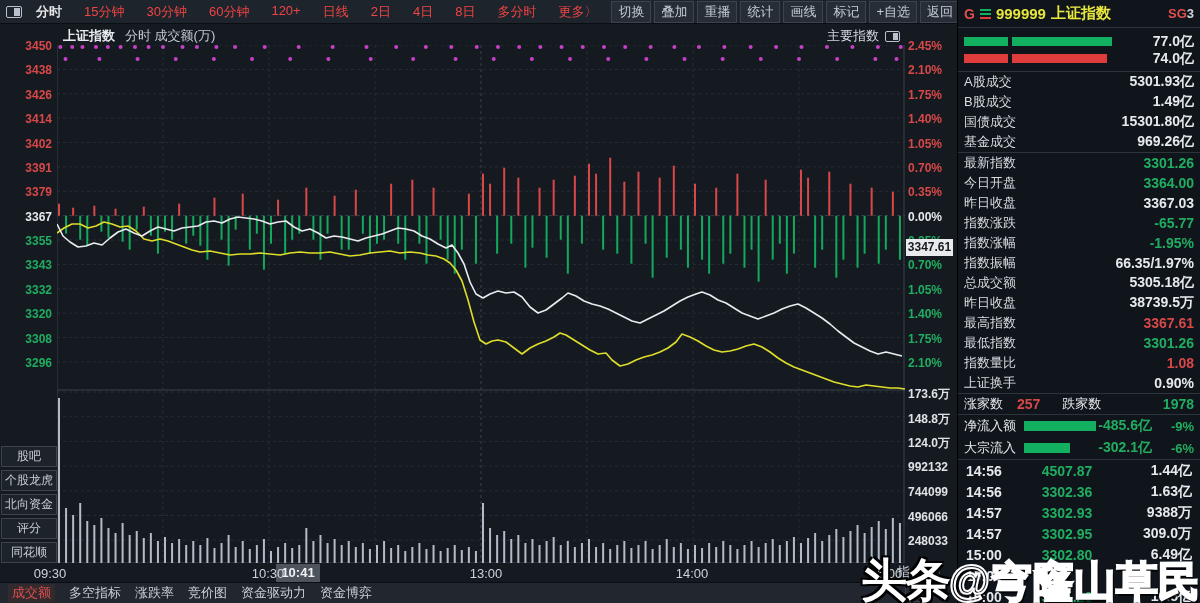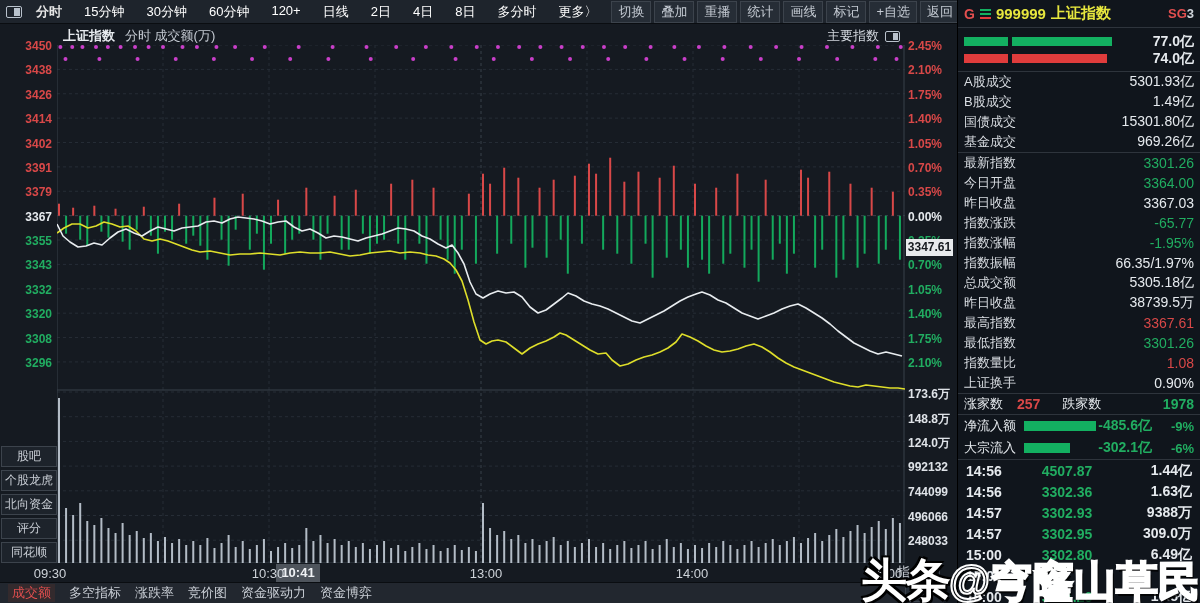--- a/index.html
+++ b/index.html
@@ -10,21 +10,21 @@
     color:#e6eaee; font-size:13px;
   }
   
   .toolbar {
     position:absolute; left:0; top:0; width:957px; height:24px;
     background:#1e242c; border-bottom:1px solid #0a0d11;
     display:flex; align-items:center; gap:14px; padding-left:6px;
   }
   .tb-icon { width:16px; height:12px; border:1px solid #b9c2cc; border-radius:2px; position:relative; flex:0 0 auto; }
   .tb-icon::after { content:""; position:absolute; right:1px; top:1px; bottom:1px; width:6px; background:#b9c2cc; }
-  .tb-item { color:#ffffff; white-space:nowrap; cursor:default; }
+  .tb-item { color:#ef4444; white-space:nowrap; cursor:default; }
   .tb-item.active { color:#e5e5e5; font-weight:bold; }
   .tb-right { margin-left:auto; display:flex; gap:3px; padding-right:4px; }
   .tb-btn {
     border:1px solid #3c434c; background:#262d36; color:#c6ccd4;
     padding:1px 6px; font-size:13px; white-space:nowrap;
   }
   
   .chart-header { position:absolute; left:63px; top:27px; height:17px; display:flex; gap:10px; align-items:center; }
   .ch-name { color:#e6eaee; font-weight:bold; }
   .ch-sub  { color:#c6ccd4; }
@@ -85,21 +85,21 @@
 
   .p-bars { padding:5px 6px 4px 6px; border-bottom:1px solid #2e343c; }
   .p-barrow { display:flex; align-items:center; height:17px; }
   .p-barsegs { display:flex; gap:4px; }
   .p-barsegs i { display:block; height:9px; }
   .p-barval { margin-left:auto; font-weight:bold; font-size:14px; color:#e6eaee; }
 
   .p-rows { }
   .p-row { display:flex; align-items:center; height:20px; padding:0 6px; }
   .p-row .lbl { color:#d9dde2; font-size:13px; }
-  .p-row .val { margin-left:auto; font-weight:normal; font-size:14px; }
+  .p-row .val { margin-left:auto; font-weight:bold; font-size:14px; }
   .p-sep { border-top:1px solid #2e343c; }
 
   .p-updown { display:flex; align-items:center; height:20px; padding:0 6px; font-size:13px; }
   .p-updown .v { font-weight:bold; font-size:14px; }
 
   .p-flow { display:flex; align-items:center; height:22px; padding:0 6px; font-size:13px; }
   .p-flow .fbar { height:10px; background:#13b061; margin-left:8px; }
   .p-flow .fval { margin-left:auto; font-weight:bold; font-size:14px; color:#21ad61; }
   .p-flow .fpct { width:42px; text-align:right; font-weight:bold; font-size:13px; color:#21ad61; }
 

